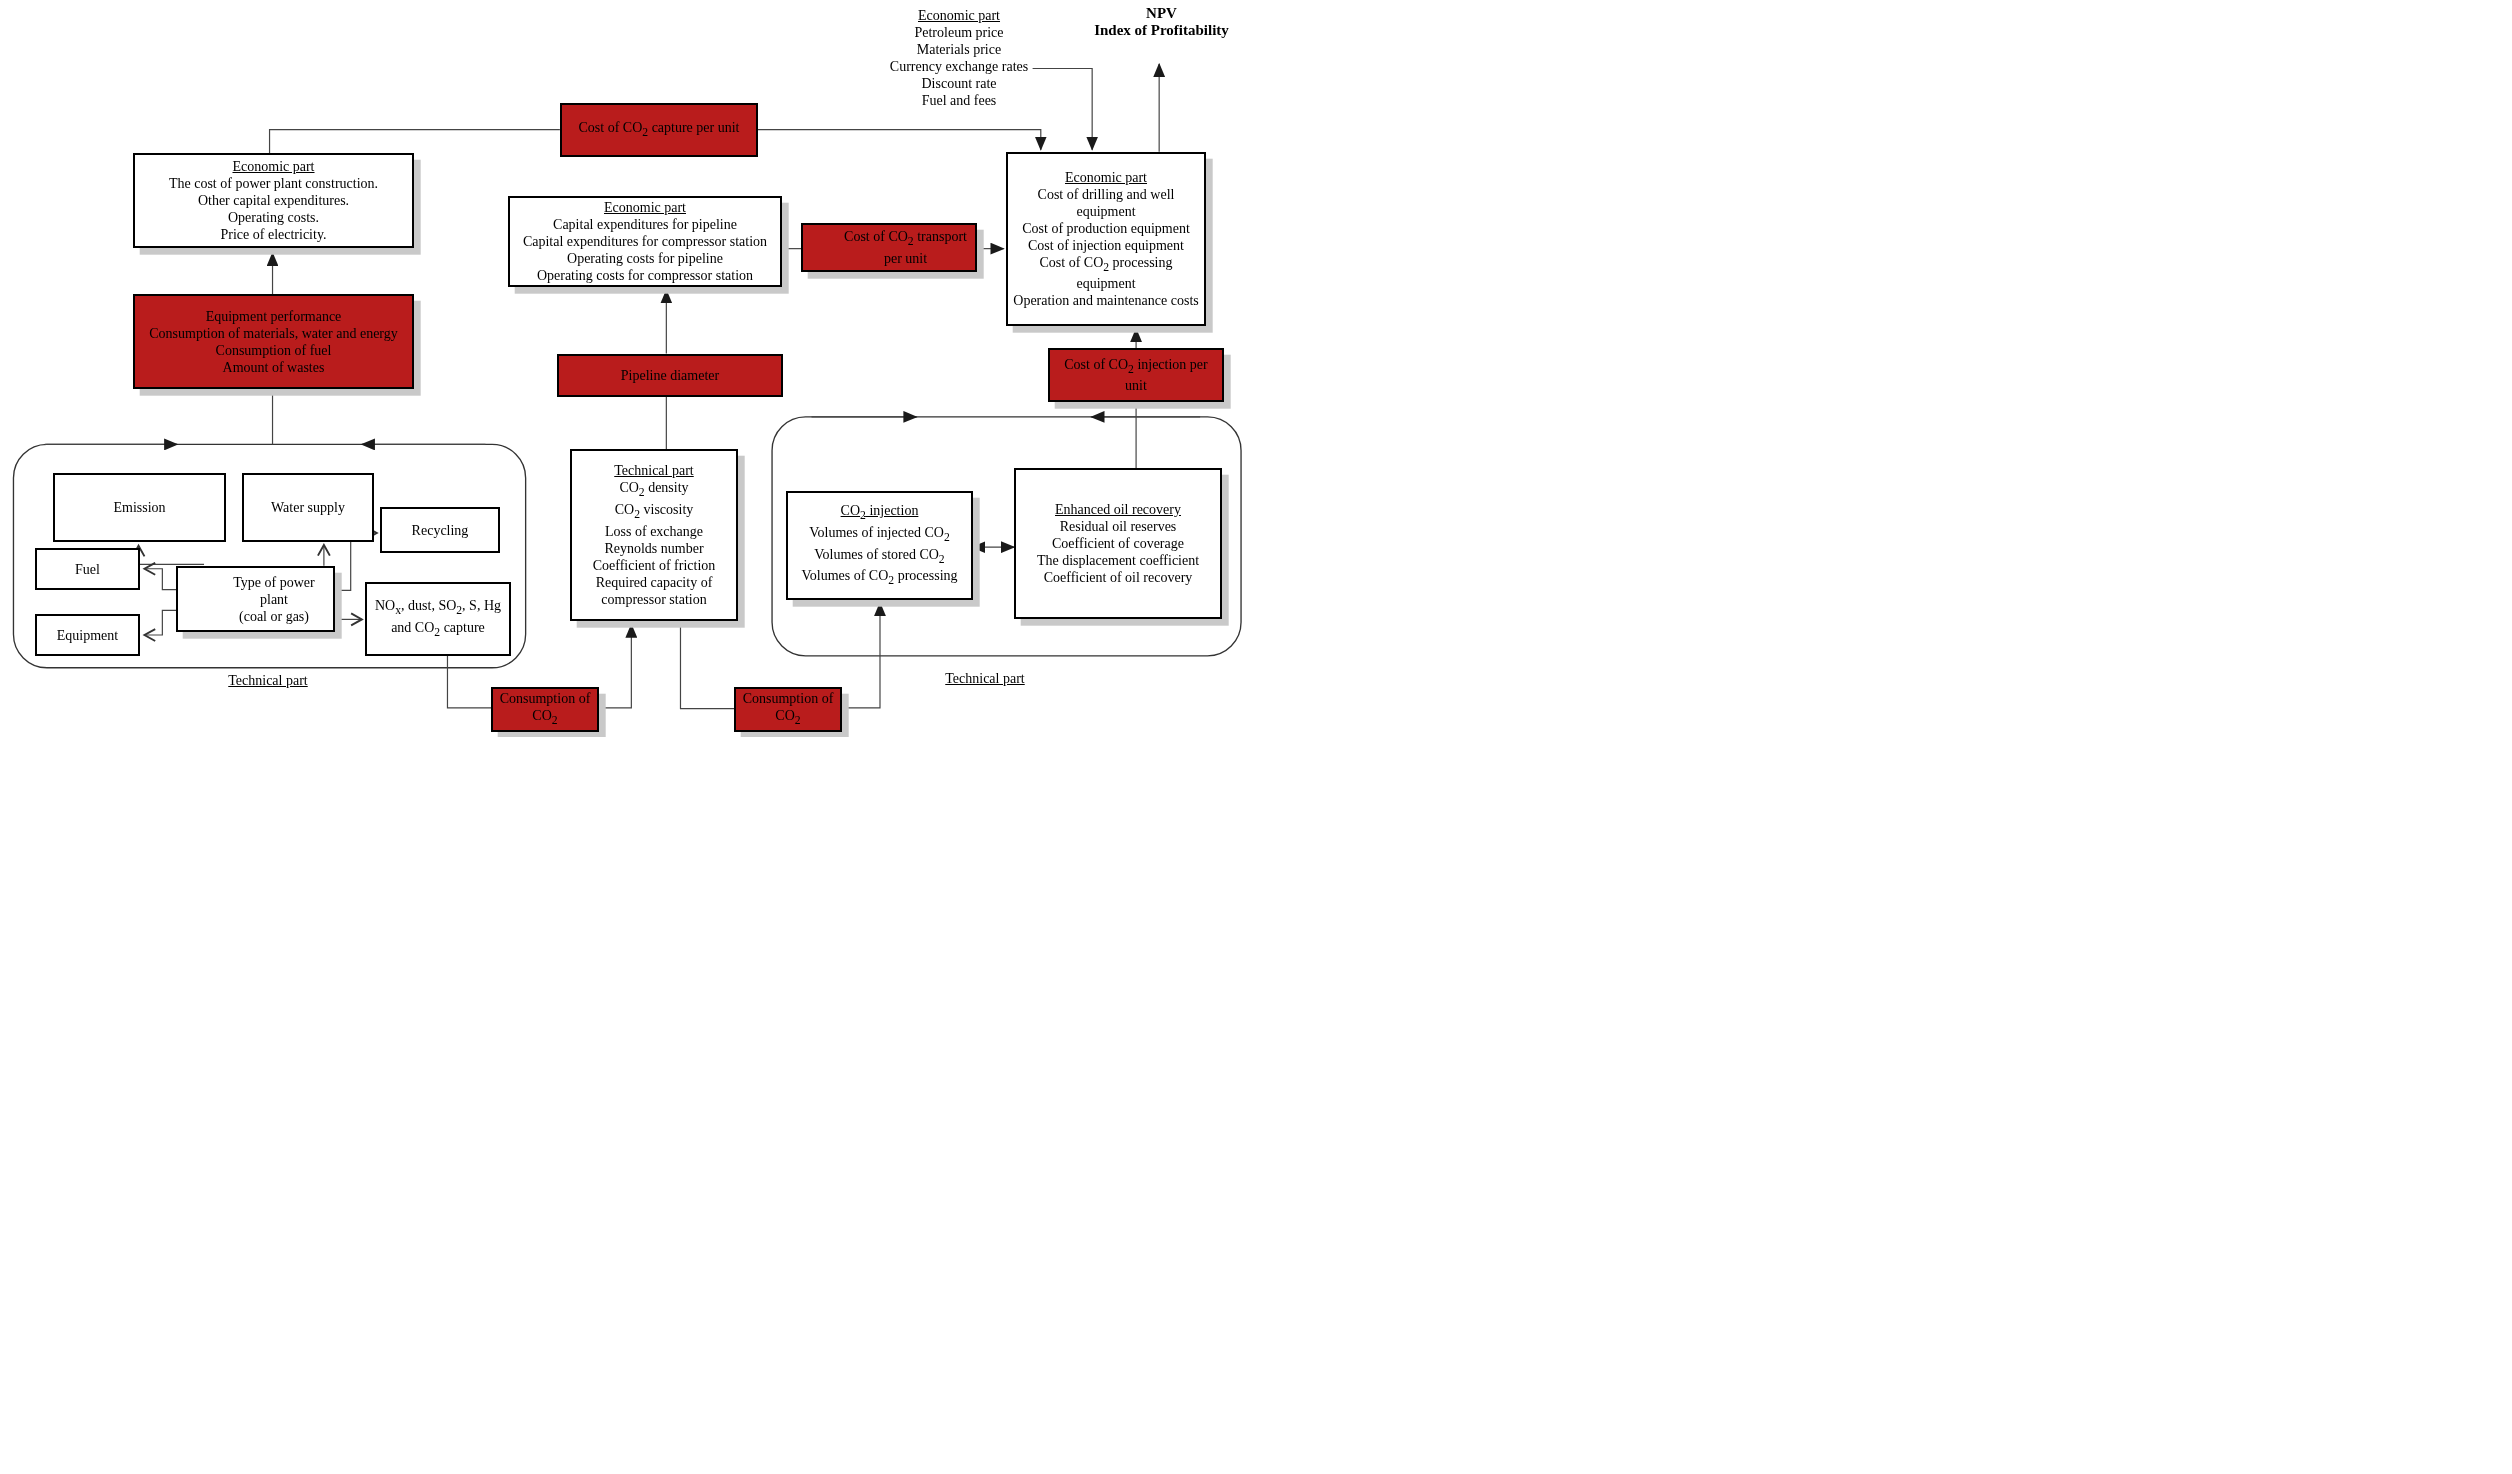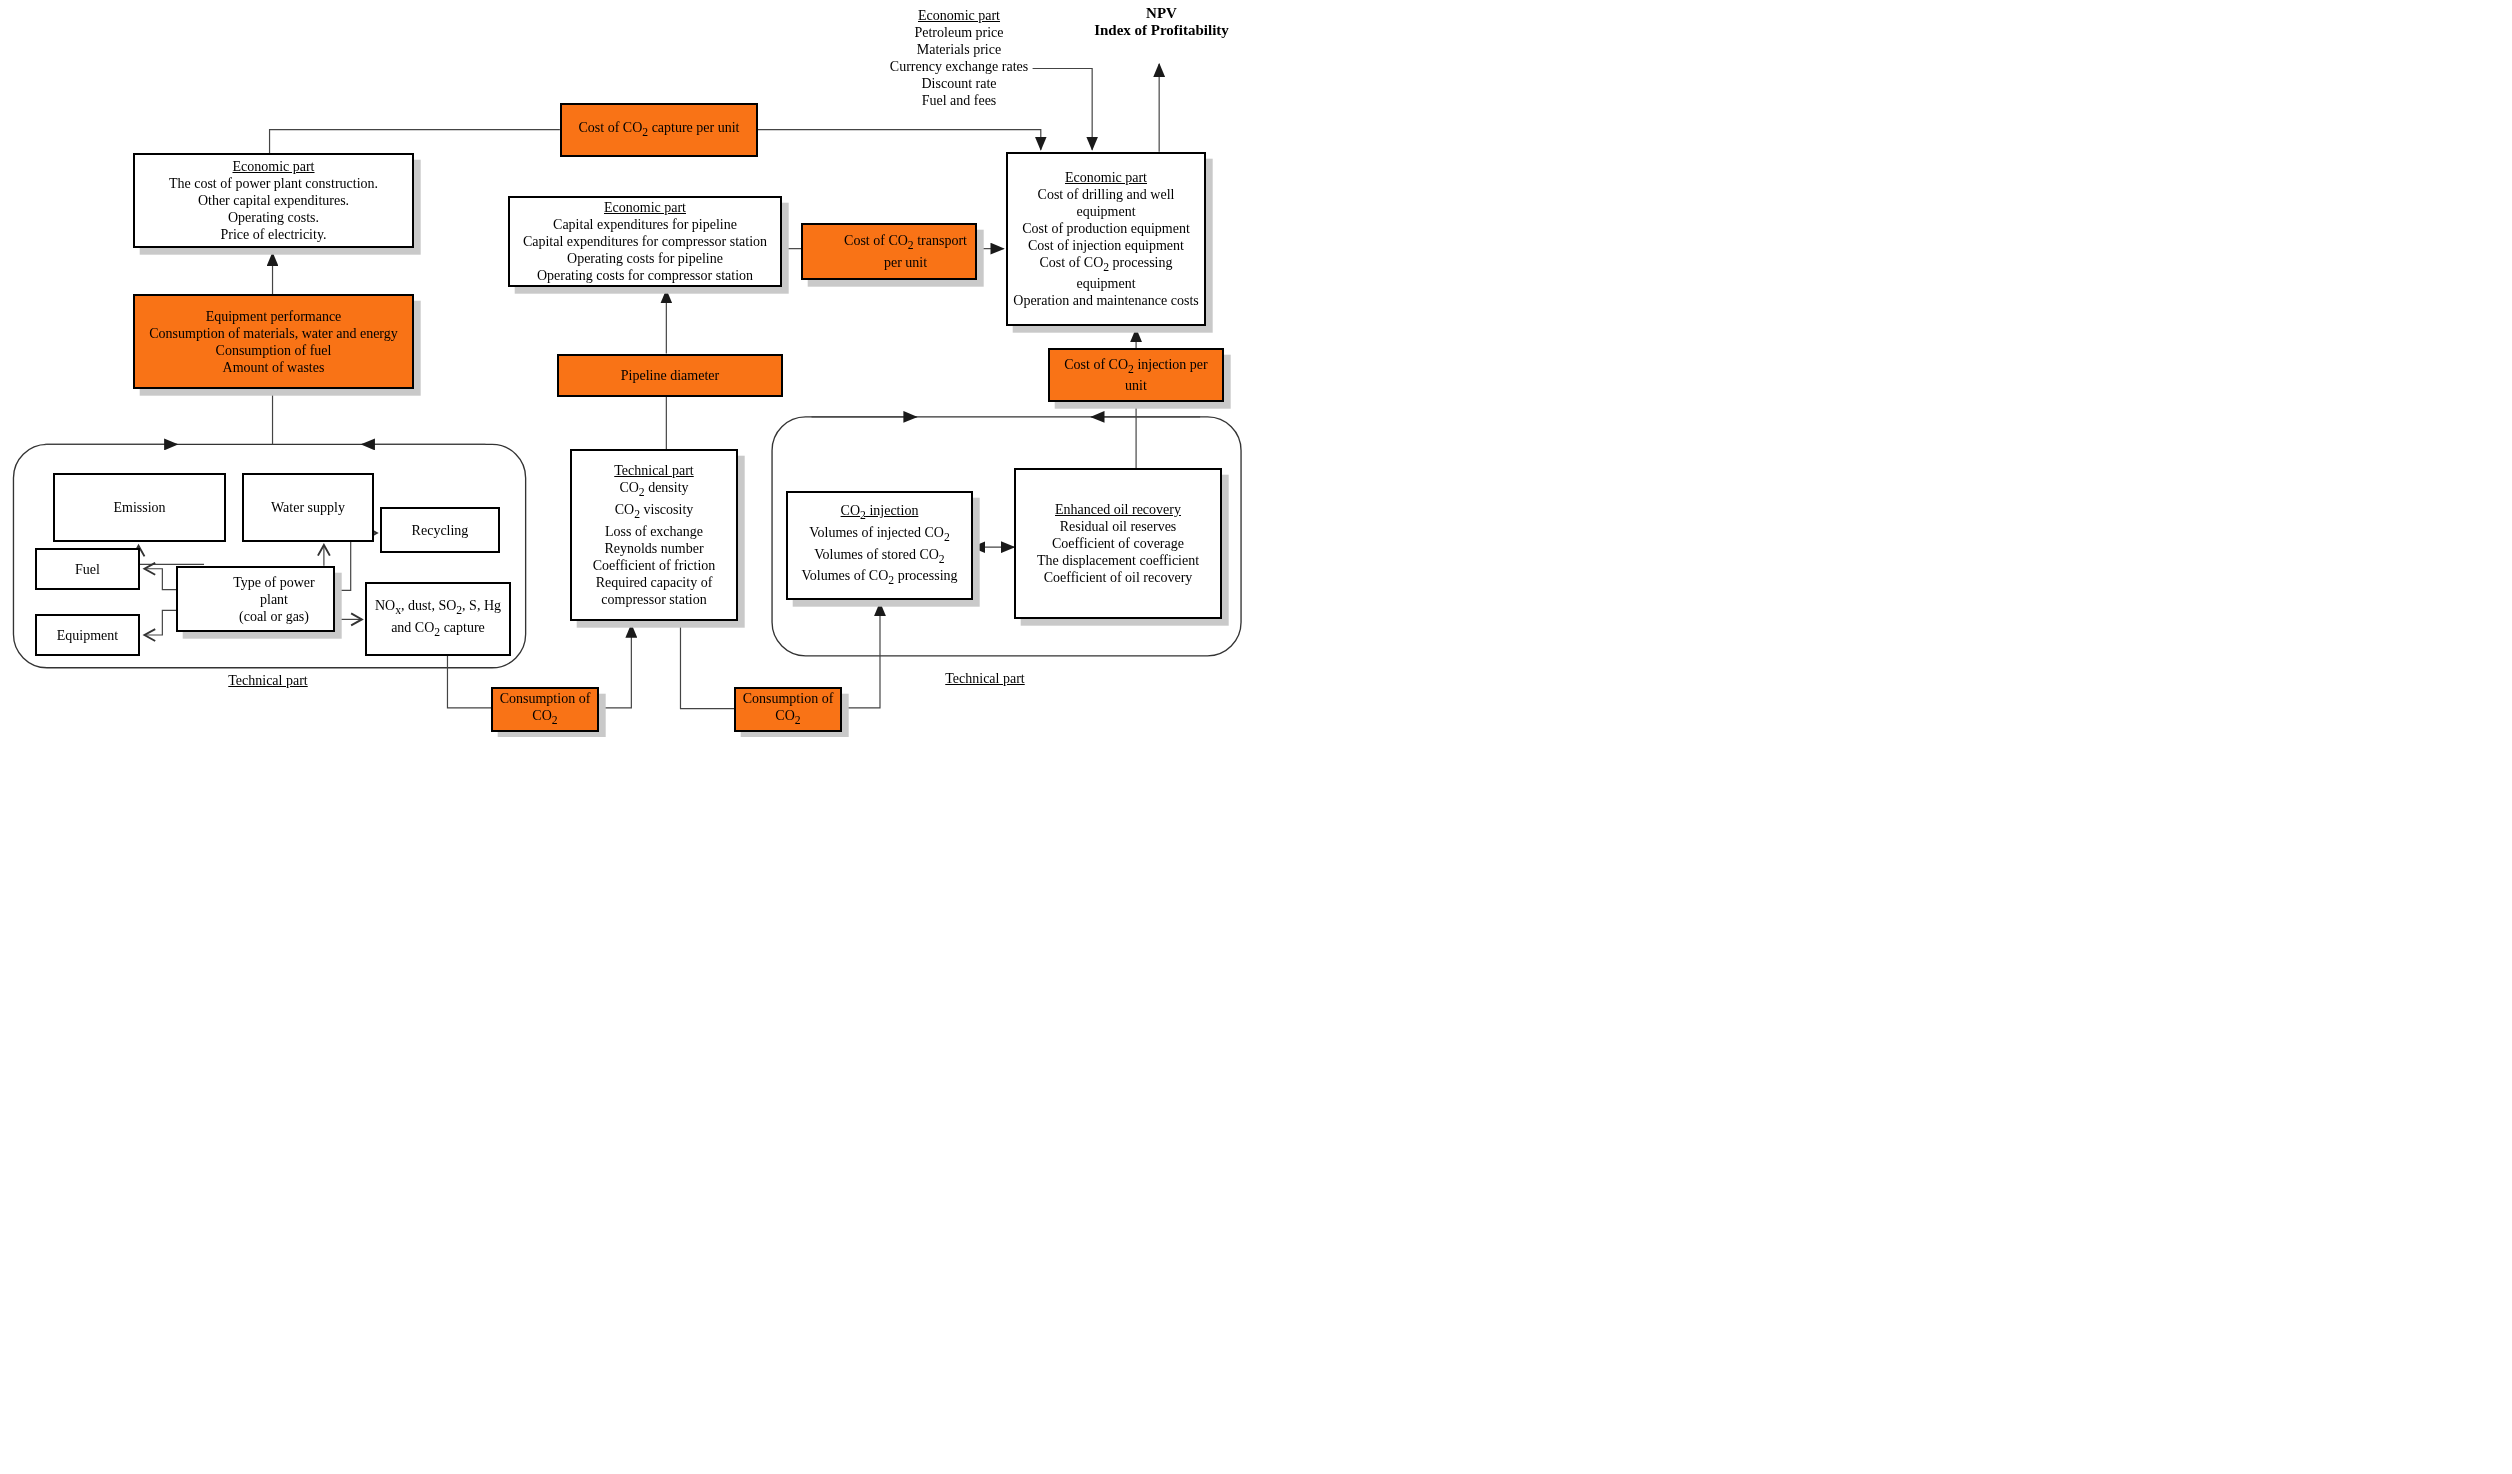--- a/index.html
+++ b/index.html
@@ -2,21 +2,21 @@
 <html style="font-size:12px"><head>
 <meta charset="utf-8">
 <style>
   html,body{margin:0;padding:0;background:#ffffff;}
   .stage{position:relative;width:1256px;height:737px;background:#fff;
          font-family:"Liberation Serif", serif;color:#000;overflow:hidden;}
   svg.wires{position:absolute;left:0;top:0;}
   .box{position:absolute;box-sizing:border-box;border:2.2px solid #000;background:#fff;
        display:flex;flex-direction:column;justify-content:center;align-items:center;
        text-align:center;font-size:14px;line-height:17px;padding:1.5px 3px;}
-  .gray{background:#f97316;}
+  .gray{background:#b91c1c;}
   .shadow{box-shadow:6.7px 6.7px 0 #c9c9c9;}
   .u{text-decoration:underline;}
   .lbl{position:absolute;text-align:center;font-size:14px;line-height:17px;}
   .txtblock{position:absolute;text-align:center;font-size:14px;line-height:17px;}
   .npv{font-weight:bold;font-size:15px;line-height:17px;}
   .bind-list > div{white-space:normal;}
 </style>
 </head>
 <body>
 
@@ -142,21 +142,21 @@
   <div class="box shadow" style="left:508px;top:196px;width:274px;height:91px;">
     <div class="u">Economic part</div>
     <div class="bind-list">
         <div>Capital expenditures for pipeline</div>
         <div>Capital expenditures for compressor station</div>
         <div>Operating costs for pipeline</div>
         <div>Operating costs for compressor station</div>
       </div>
   </div>
 
-  <div class="box gray shadow" style="left:801px;top:223px;width:176px;height:57px;padding-left:36px;">
+  <div class="box gray shadow" style="left:801px;top:223px;width:176px;height:49px;padding-left:36px;">
     <div>Cost of CO<sub>2</sub> transport per unit</div>
   </div>
 
   <div class="box gray" style="left:557px;top:354px;width:226px;height:43px;">
     <div>Pipeline diameter</div>
   </div>
 
   <div class="box shadow" style="left:570px;top:449px;width:168px;height:172px;">
     <div class="u">Technical part</div>
     <div class="bind-list">

